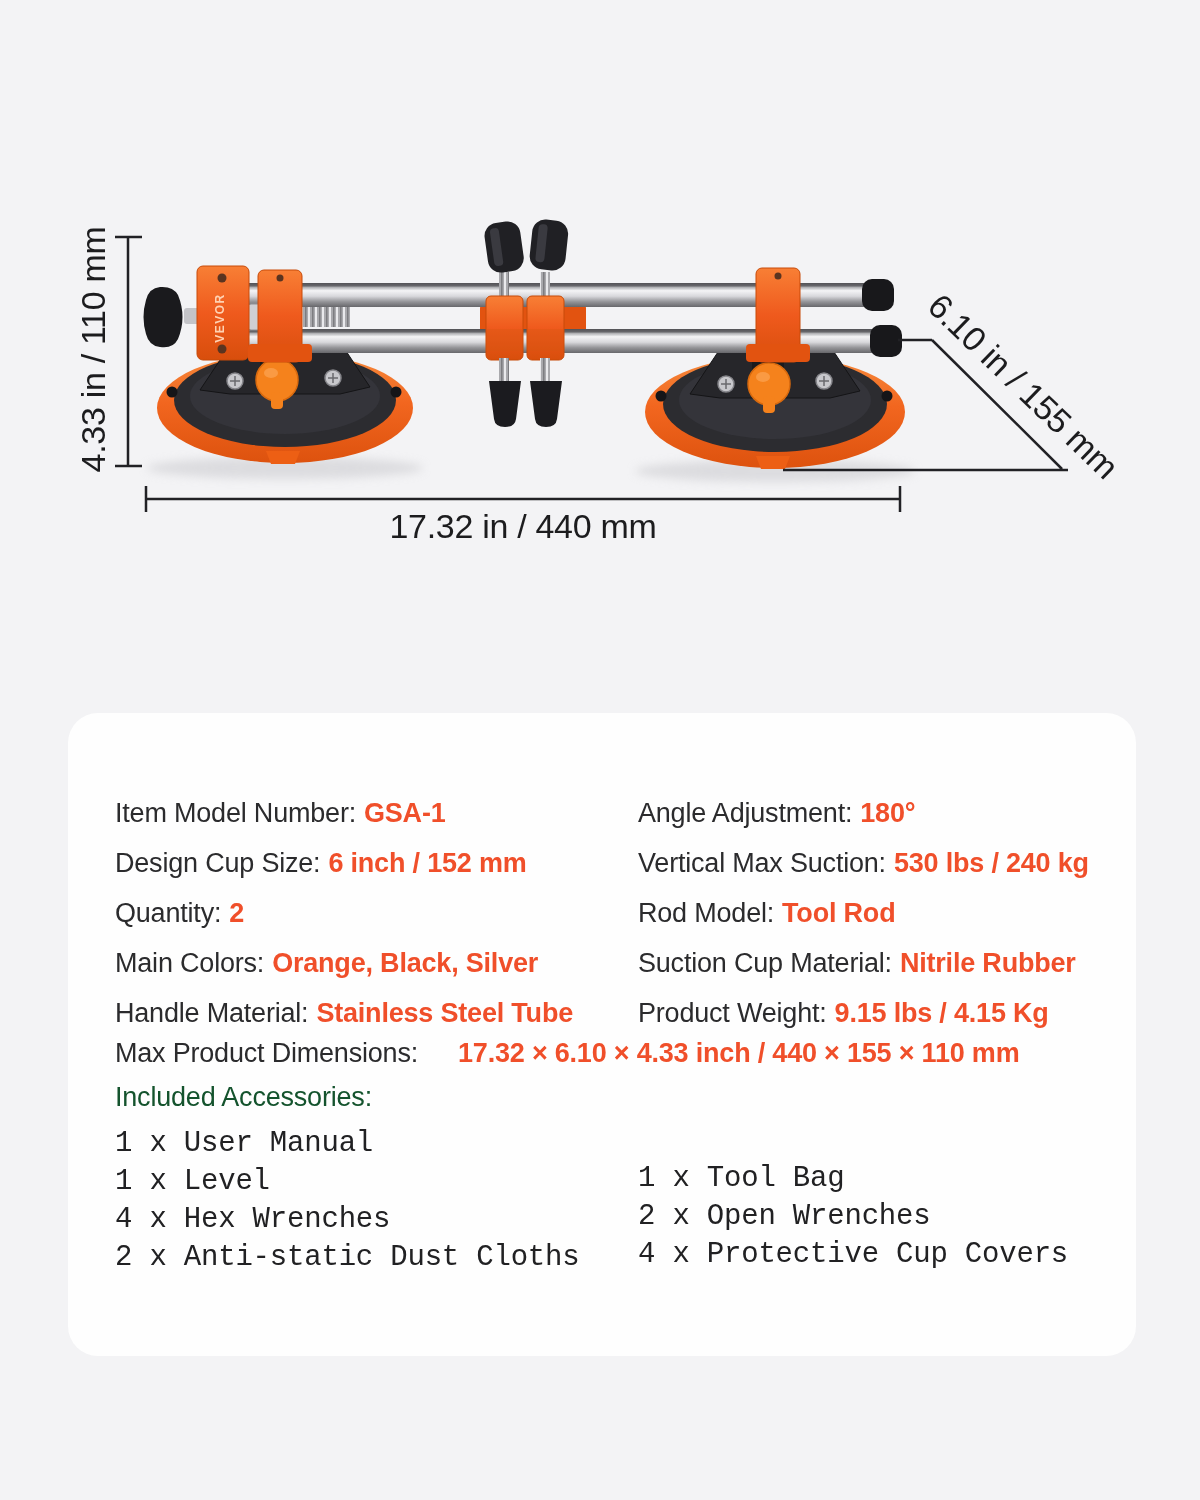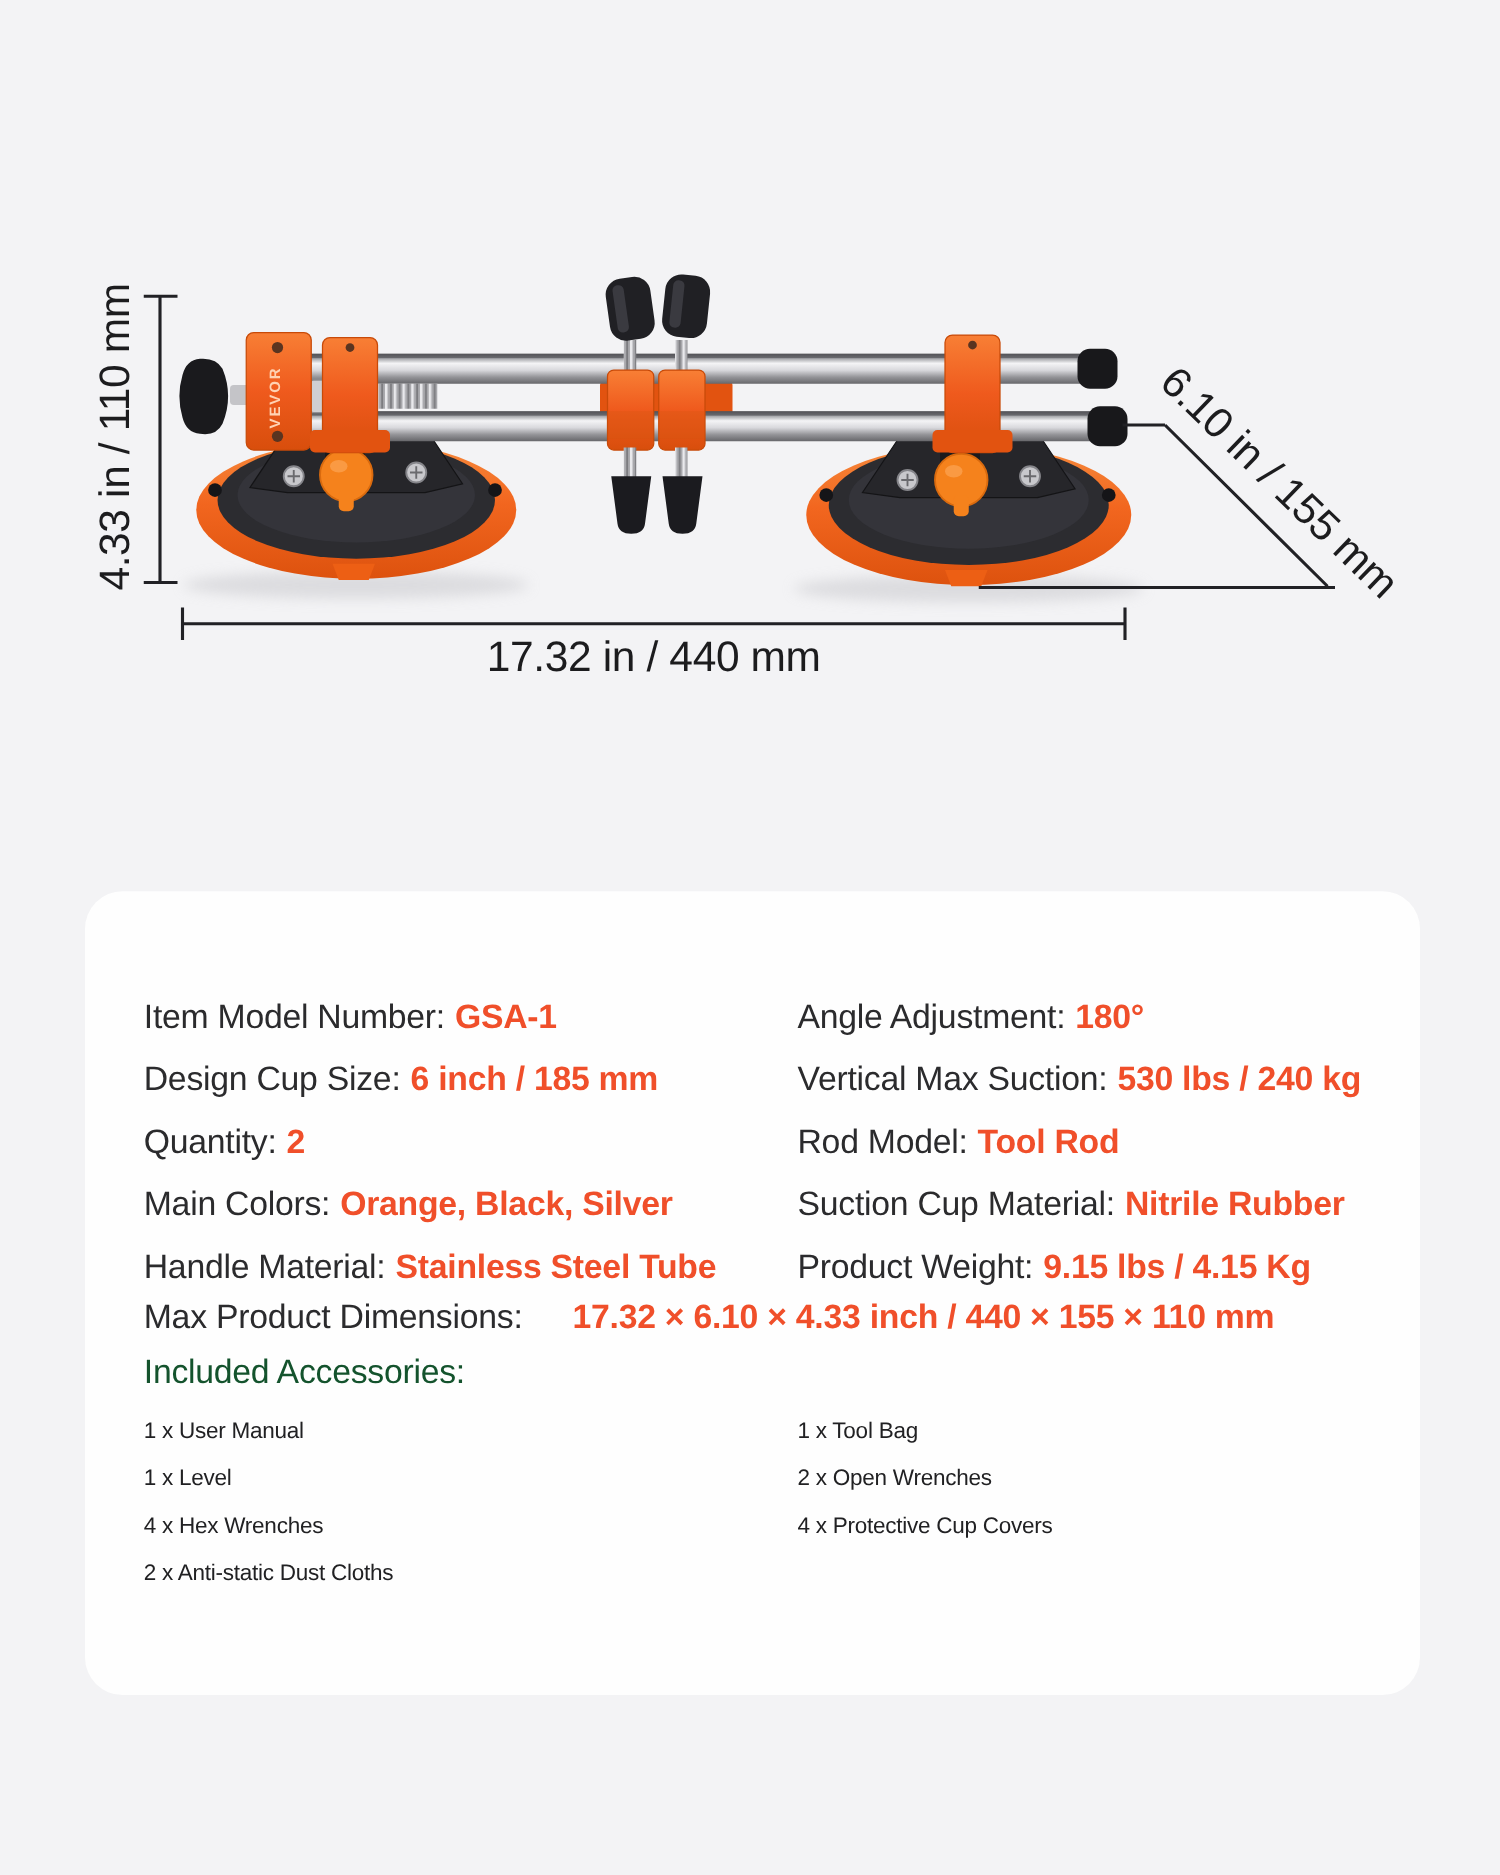--- a/index.html
+++ b/index.html
@@ -21,22 +21,22 @@
   .spec-row{display:flex;align-items:flex-end;height:50px;}
   .spec-cell{width:523px;white-space:nowrap;}
   .spec-cell.right{flex:1;}
   .lbl{font-size:27px;color:#2b2b2d;letter-spacing:-0.2px;}
   .val{font-size:27px;color:#f04f2a;font-weight:700;margin-left:8px;letter-spacing:-0.2px;}
   .dims-row{display:flex;align-items:center;height:48px;white-space:nowrap;gap:32px;}
   .acc-heading{height:40px;display:flex;align-items:center;
                font-size:27px;color:#14532d;letter-spacing:-0.2px;}
   .acc-grid{display:flex;margin-top:8px;}
   .acc-col{width:523px;}
-  .acc-col.right{flex:1;}
-  .acc-item{font-size:18px;line-height:38px;color:#212123;letter-spacing:-0.2px;white-space:nowrap;}
+  .acc-col.right{flex:1;margin-top:35px;}
+  .acc-item{font-size:29px;line-height:38px;color:#212123;letter-spacing:-0.2px;white-space:nowrap;font-family:Liberation Mono, monospace;}
 </style>
 </head>
 <body>
 
 <div class="page">
 
   <svg class="scene" width="1200" height="690" viewBox="0 0 1200 690">
     <defs>
       <linearGradient id="rodG" x1="0" y1="0" x2="0" y2="1">
         <stop offset="0" stop-color="#606064"></stop>
@@ -179,21 +179,21 @@
         <div class="spec-cell">
           <span class="lbl">Item Model Number:</span><span class="val">GSA-1</span>
         </div>
         <div class="spec-cell right">
           <span class="lbl">Angle Adjustment:</span><span class="val">180°</span>
         </div>
       </div>
 
       <div class="spec-row">
         <div class="spec-cell">
-          <span class="lbl">Design Cup Size:</span><span class="val">6 inch / 185 mm</span>
+          <span class="lbl">Design Cup Size:</span><span class="val">6 inch / 152 mm</span>
         </div>
         <div class="spec-cell right">
           <span class="lbl">Vertical Max Suction:</span><span class="val">530 lbs / 240 kg</span>
         </div>
       </div>
 
       <div class="spec-row">
         <div class="spec-cell">
           <span class="lbl">Quantity:</span><span class="val">2</span>
         </div>

